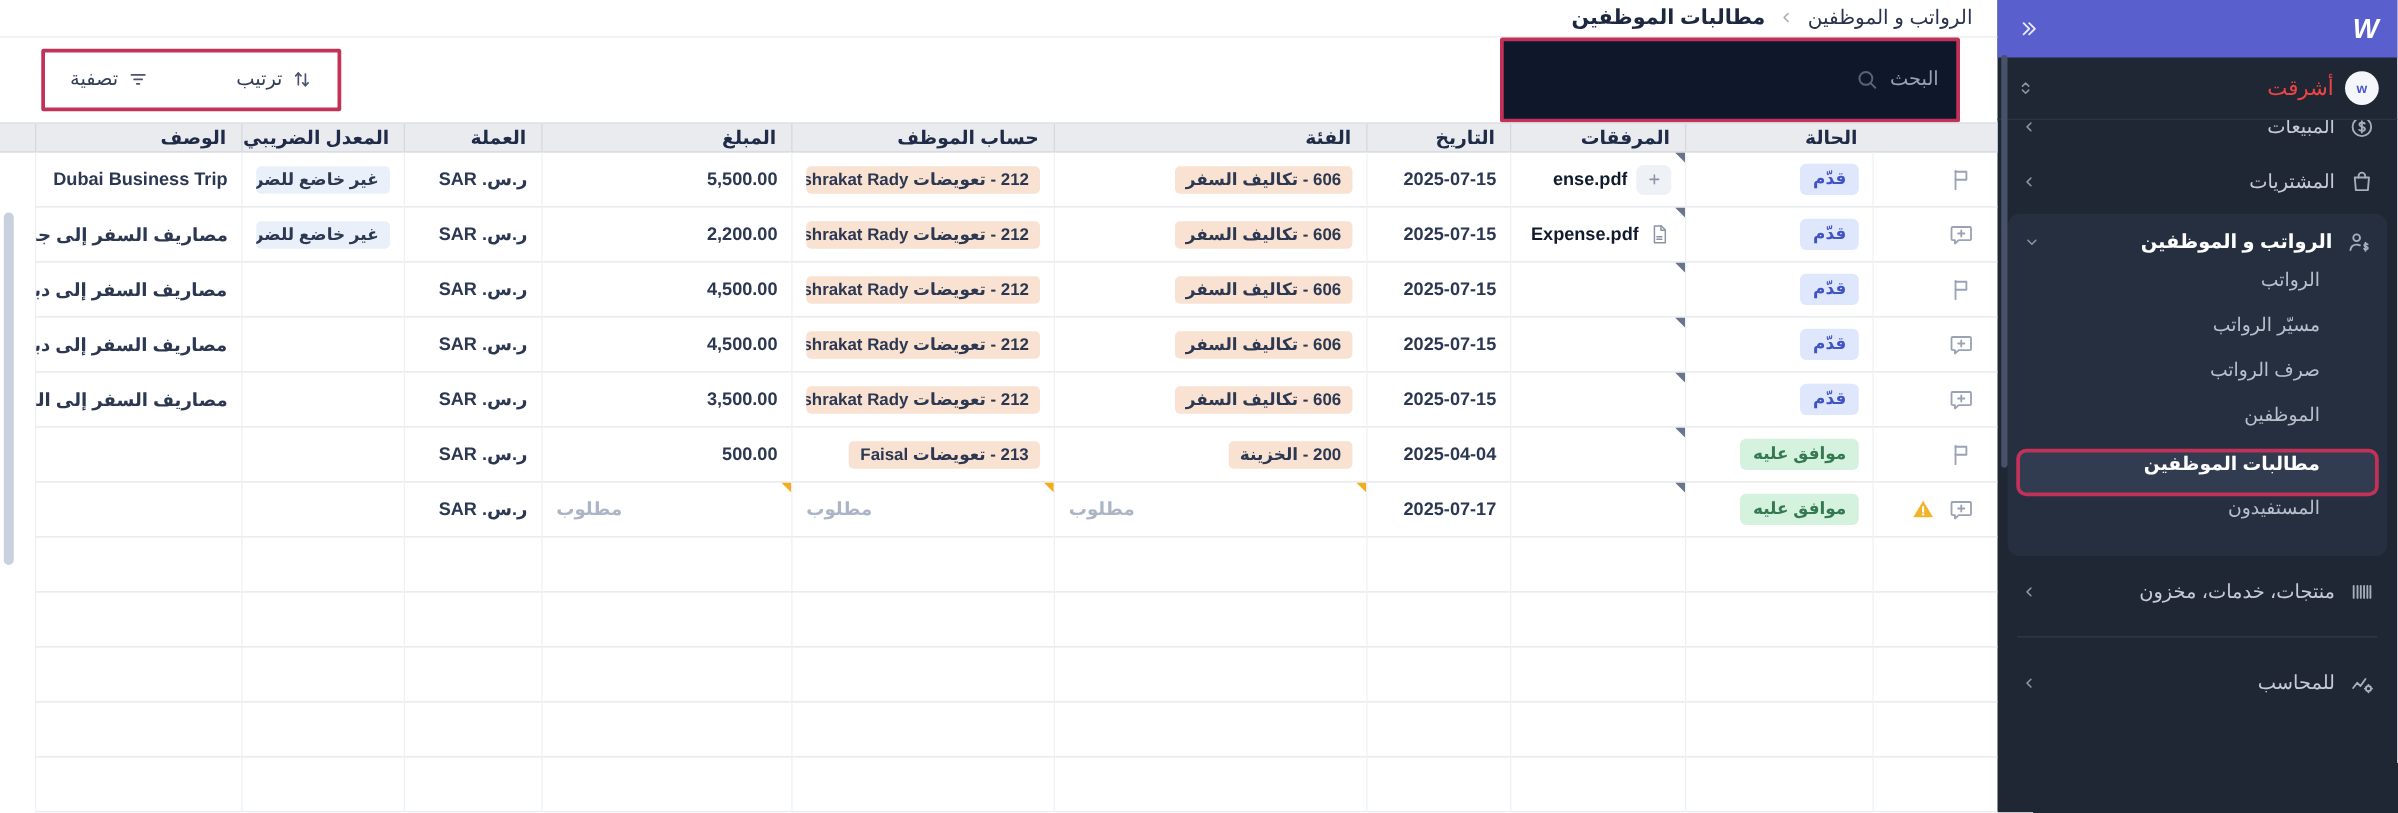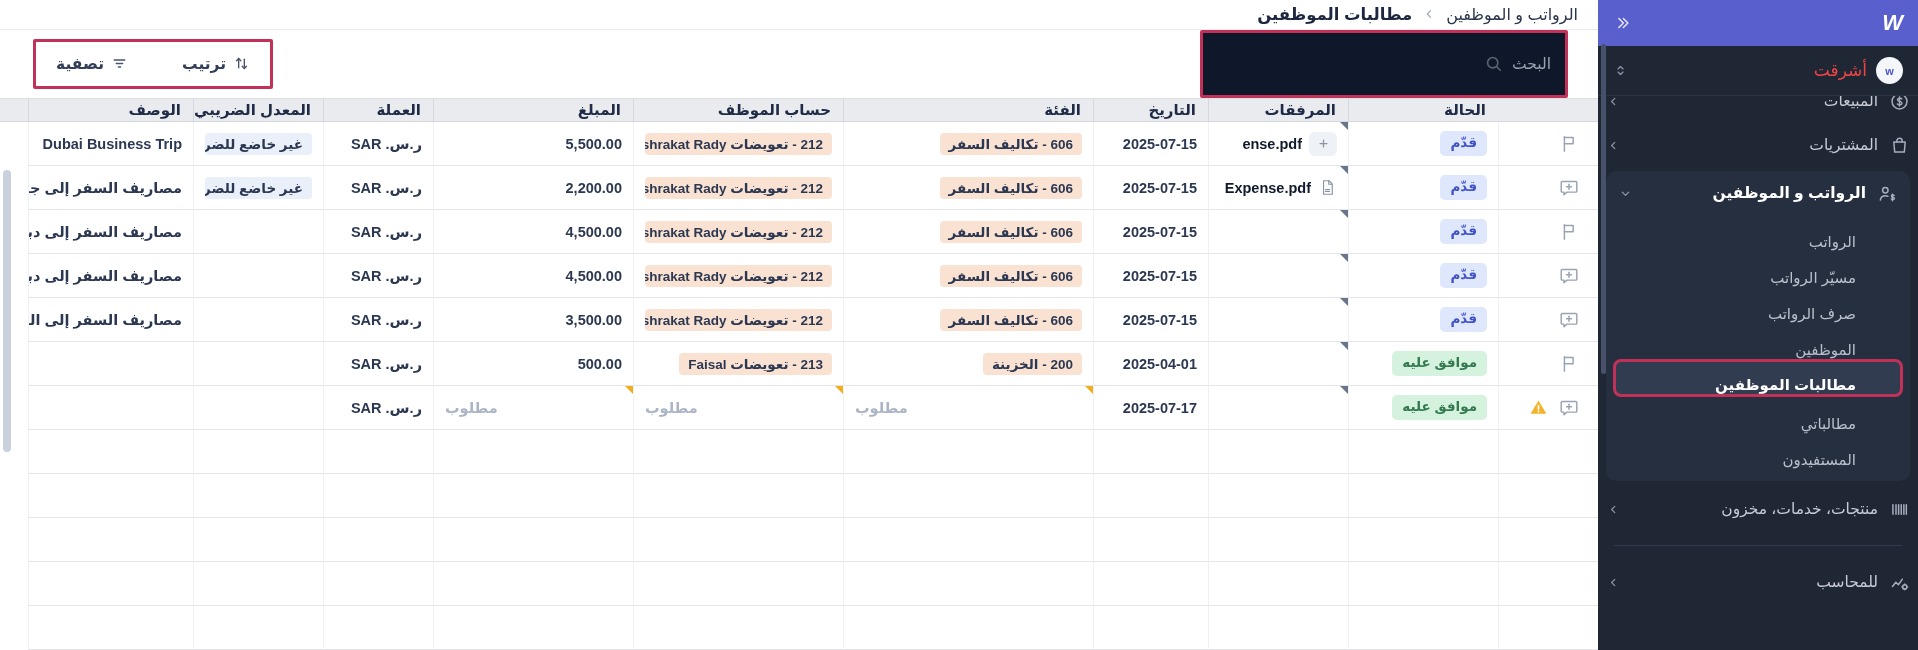--- a/index.html
+++ b/index.html
@@ -17,46 +17,46 @@
   
   .sidebar{width:320px;height:650px;background:var(--sidebar-bg);flex-shrink:0;display:flex;flex-direction:column;position:relative}
   .sb-top{height:46px;background:var(--accent);display:flex;align-items:center;justify-content:space-between;padding:0 16px}
   .brand{color:#fff;font-weight:800;font-style:italic;font-size:22px;letter-spacing:-1px}
   .collapse-btn{color:#e6e8ff;cursor:pointer}
   .user-row{height:50px;display:flex;align-items:center;gap:9px;padding:0 15px;border-bottom:1px solid #2b3445}
   .avatar{width:27px;height:27px;border-radius:50%;background:#f4f6fa;color:#4a55d2;font-size:11px;font-weight:700;display:flex;align-items:center;justify-content:center;flex-shrink:0}
   .user-name{color:#ef4444;font-size:17px;flex:1}
   .switcher{color:#8d96a8;cursor:pointer}
   .nav{flex:1;overflow:hidden;position:relative;padding-top:0}
-  .nav-item{height:44px;display:flex;align-items:center;gap:11px;padding:0 8px;color:#c6cbd6;font-size:15.5px;cursor:pointer}
+  .nav-item{height:44px;display:flex;align-items:center;gap:11px;padding:0 18px;color:#c6cbd6;font-size:15.5px;cursor:pointer}
   .nav-item .nicon{width:21px;height:21px;color:#a6aebd;flex-shrink:0}
   .nav-item .nlabel{flex:1;white-space:nowrap;overflow:hidden}
   .nav-chev{color:#8b94a5;flex-shrink:0}
   .section-panel{background:#262f40;border-radius:10px;margin:4px 8px 0;padding-bottom:12px}
   .section-panel .nav-item{padding:0 12px;color:#fff;font-weight:700}
-  .sub-item{height:36px;display:flex;align-items:flex-end;padding:0 54px 0 16px;color:#b9c0cc;font-size:15px;cursor:pointer;white-space:nowrap}
+  .sub-item{height:36px;display:flex;align-items:flex-start;padding:0 54px 0 16px;color:#b9c0cc;font-size:15px;cursor:pointer;white-space:nowrap}
   .sub-item.active{height:38px;margin:0 7px;padding:0 44px 0 10px;background:#323c50;border:3px solid var(--annotation);border-radius:8px;color:#fff;font-weight:700}
   .sb-divider{height:1px;background:#313b4d;margin:14px 16px}
   .nav-gap{height:6px}
   .sb-scrollthumb{position:absolute;left:3px;top:44px;width:5px;height:330px;border-radius:3px;background:#47516a}
 
   
   main{flex:1;min-width:0;height:650px;display:flex;flex-direction:column;position:relative}
   .crumbs{height:47px;display:flex;align-items:center;gap:10px;padding:0 20px;border-bottom:1px solid #e8eaee}
   .crumb{font-size:16px;color:#2b344d}
   .crumb.current{font-weight:700;font-size:16.5px;color:#1d2740}
   .crumb-chev{color:#a8aeb9}
 
   .toolbar{height:77px;display:flex;align-items:center;justify-content:space-between;padding:0 30px 0 33px}
   .search-annot{width:368px;height:68px;border:3px solid var(--annotation);border-radius:2px;background:#0f172a;display:flex;align-items:center;padding:0 14px;cursor:text}
   .search-inner{display:flex;align-items:center;gap:9px;justify-content:flex-start;width:100%}
   .search-ph{color:#9aa3b1;font-size:15.5px}
   .search-icon{color:#5b6472}
   .btns-annot{width:240px;height:50px;border:3px solid var(--annotation);border-radius:2px;display:flex;align-items:center;justify-content:space-between;padding:0 20px}
-  .tool-btn{display:flex;align-items:center;gap:7px;color:#333e58;font-size:15.5px;font-weight:700;cursor:pointer}
+  .tool-btn{display:flex;align-items:center;gap:7px;color:#333e58;font-size:15.5px;font-weight:400;cursor:pointer}
   .tool-btn .ticon{color:#49536b}
 
   
   .grid-head{display:grid;grid-template-columns:var(--cols);height:38px;background:#e9ebef;border-top:1px solid #dcdee3;border-bottom:1px solid #d5d8de}
   .h-cell{display:flex;align-items:center;padding:0 12px;font-size:15px;font-weight:700;color:#202c47;border-inline-end:1px solid #d5d8de;white-space:nowrap;overflow:hidden}
   .h-cell.gutter,.h-cell.first{border-inline-end:none}
   .h-cell.gutter{border-inline-end:none}
   .grid-row{display:grid;grid-template-columns:var(--cols);height:44px}
   .cell{position:relative;display:flex;align-items:center;padding:0 11px;border-inline-end:1px solid #eef0f3;border-bottom:1px solid #e4e6ea;overflow:hidden;white-space:nowrap;font-size:14.5px;font-weight:600;color:#2c3852}
   .cell.gutter{border:none}
@@ -159,23 +159,20 @@
         <div class="sub-item">
           <span>صرف الرواتب</span>
         </div>
         <div class="sub-item">
           <span>الموظفين</span>
         </div>
         <div class="sub-item active">
           <span>مطالبات الموظفين</span>
         </div>
         <div class="sub-item">
-          <span>مطالباتي</span>
-        </div>
-        <div class="sub-item">
           <span>المستفيدون</span>
         </div>
       </div>
       <div class="nav-gap"></div>
       <div class="nav-item">
         <span class="nicon">
           <svg viewBox="0 0 24 24" width="21" height="21" fill="none" stroke="currentColor" stroke-width="1.7" stroke-linecap="round" stroke-linejoin="round">
             <path d="M4.5 6.5v11"></path>
             <path d="M8 6.5v11"></path>
             <path d="M11 6.5v11"></path>
@@ -448,21 +445,21 @@
               <path d="M7 4.8h9.5v7H7"></path>
             </svg>
           </span>
         </div>
         <div class="cell ">
           <span class="badge approved">موافق عليه</span>
         </div>
         <div class="cell ">
           <span class="corner"></span>
         </div>
-        <div class="cell ">2025-04-01</div>
+        <div class="cell ">2025-04-04</div>
         <div class="cell ">
           <span class="chip">200 - الخزينة</span>
         </div>
         <div class="cell ">
           <span class="chip">213 - تعويضات Faisal</span>
         </div>
         <div class="cell ">500.00</div>
         <div class="cell ">ر.س. SAR</div>
         <div class="cell "></div>
         <div class="cell "></div>

